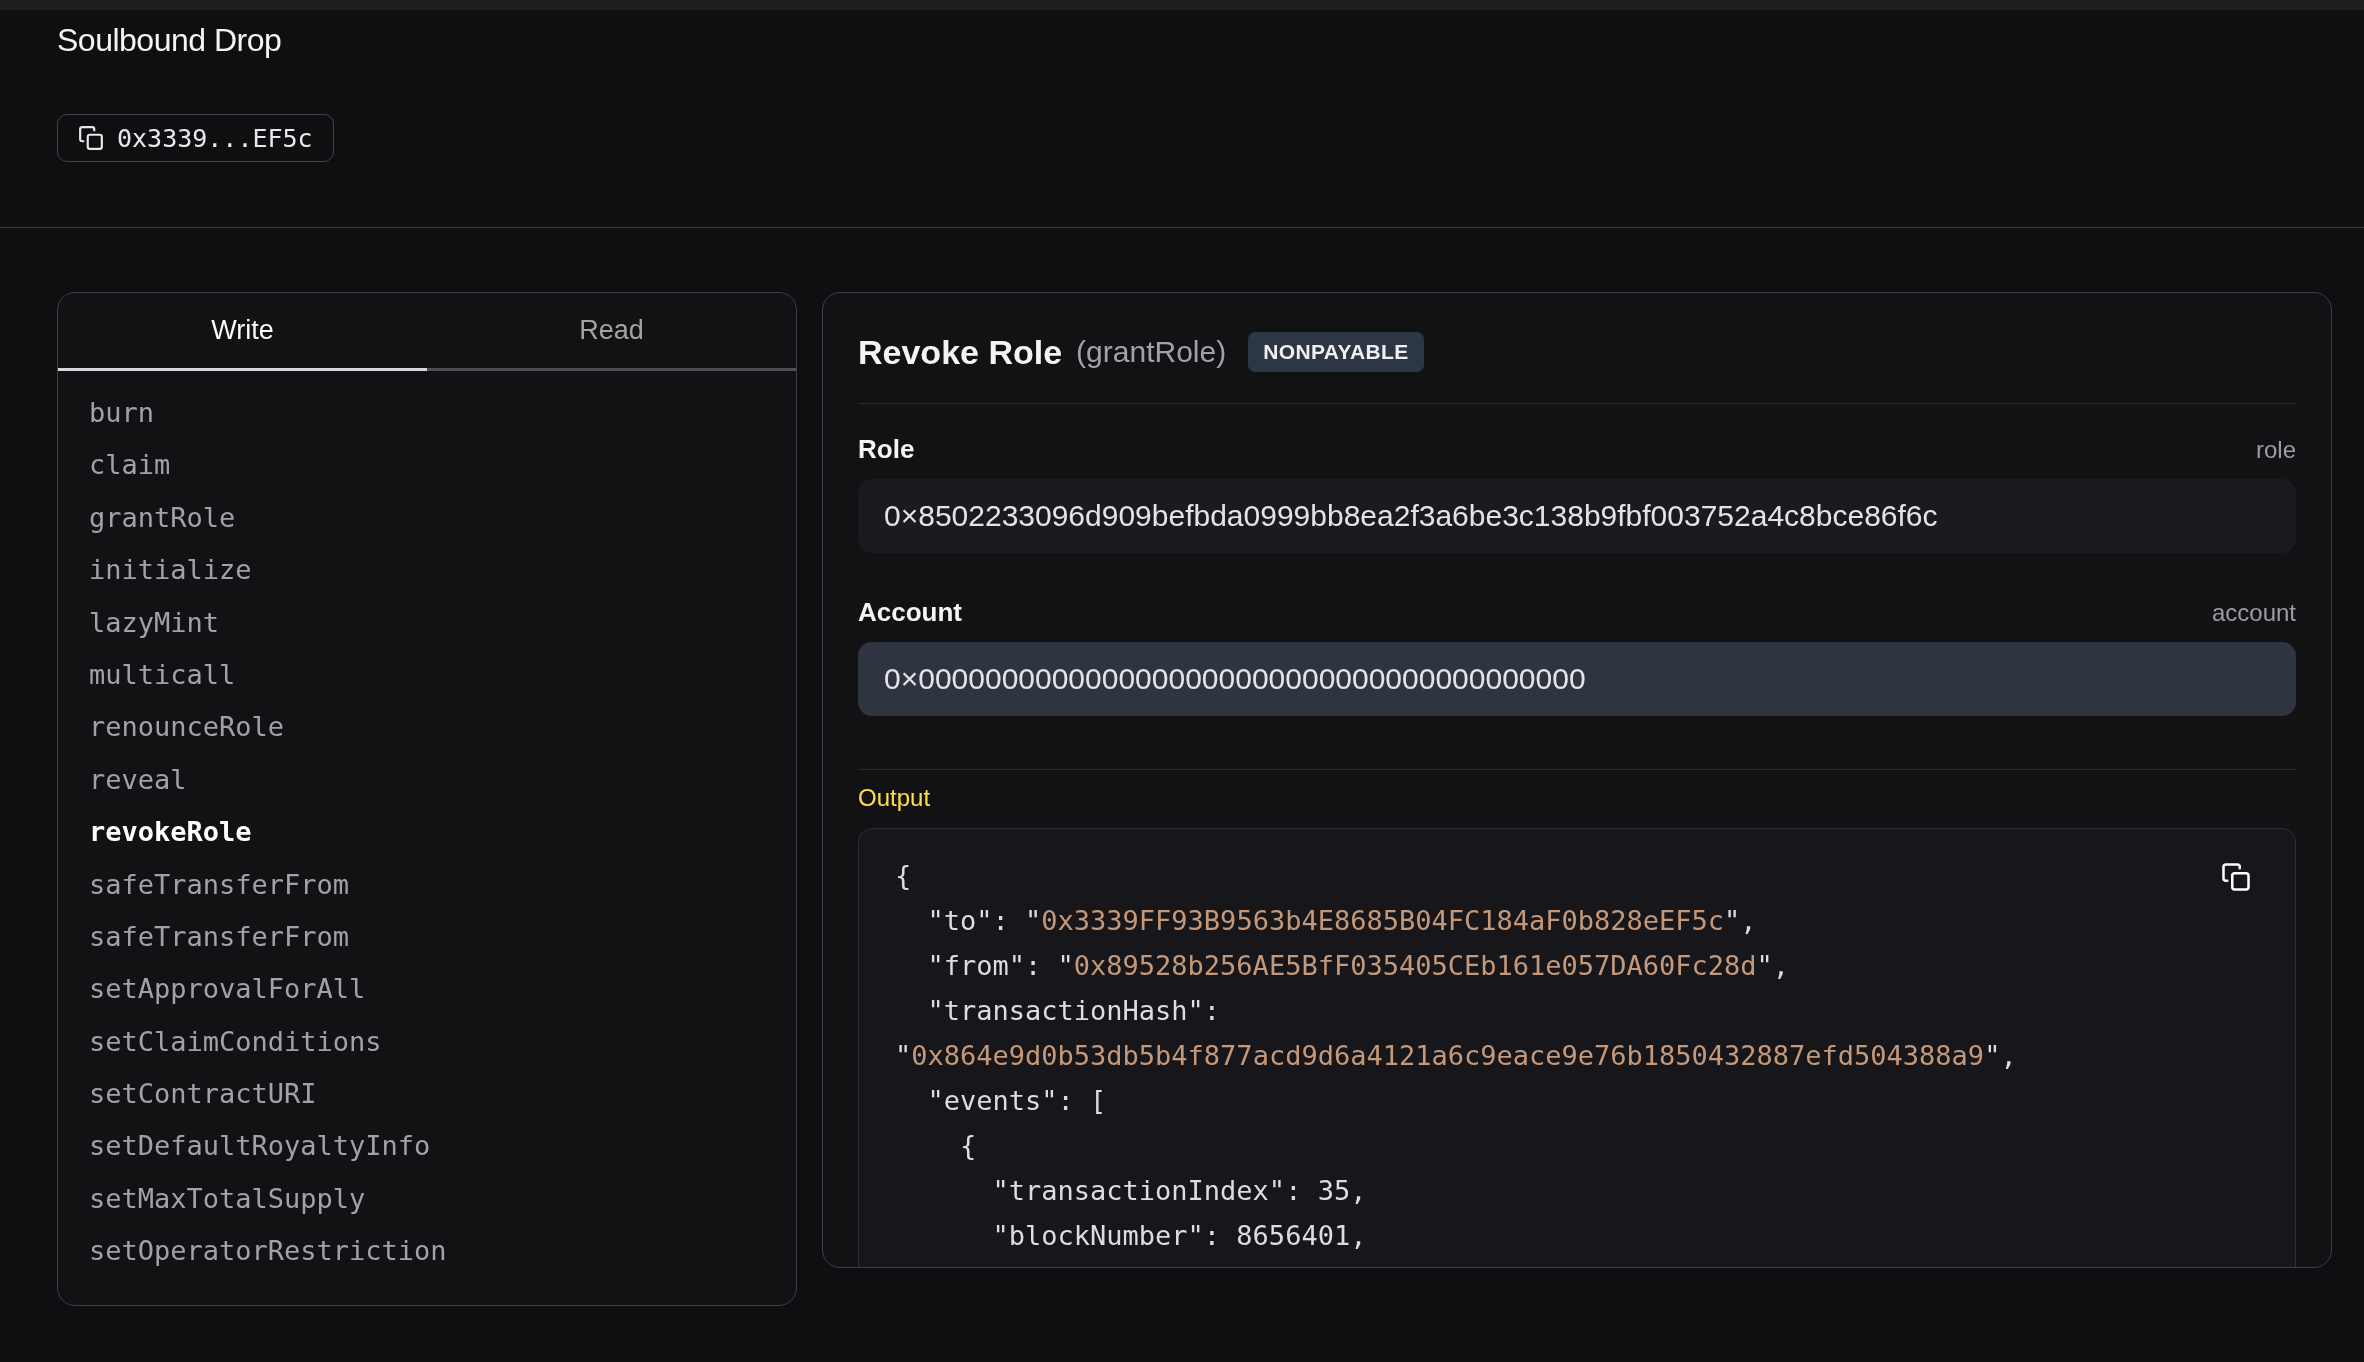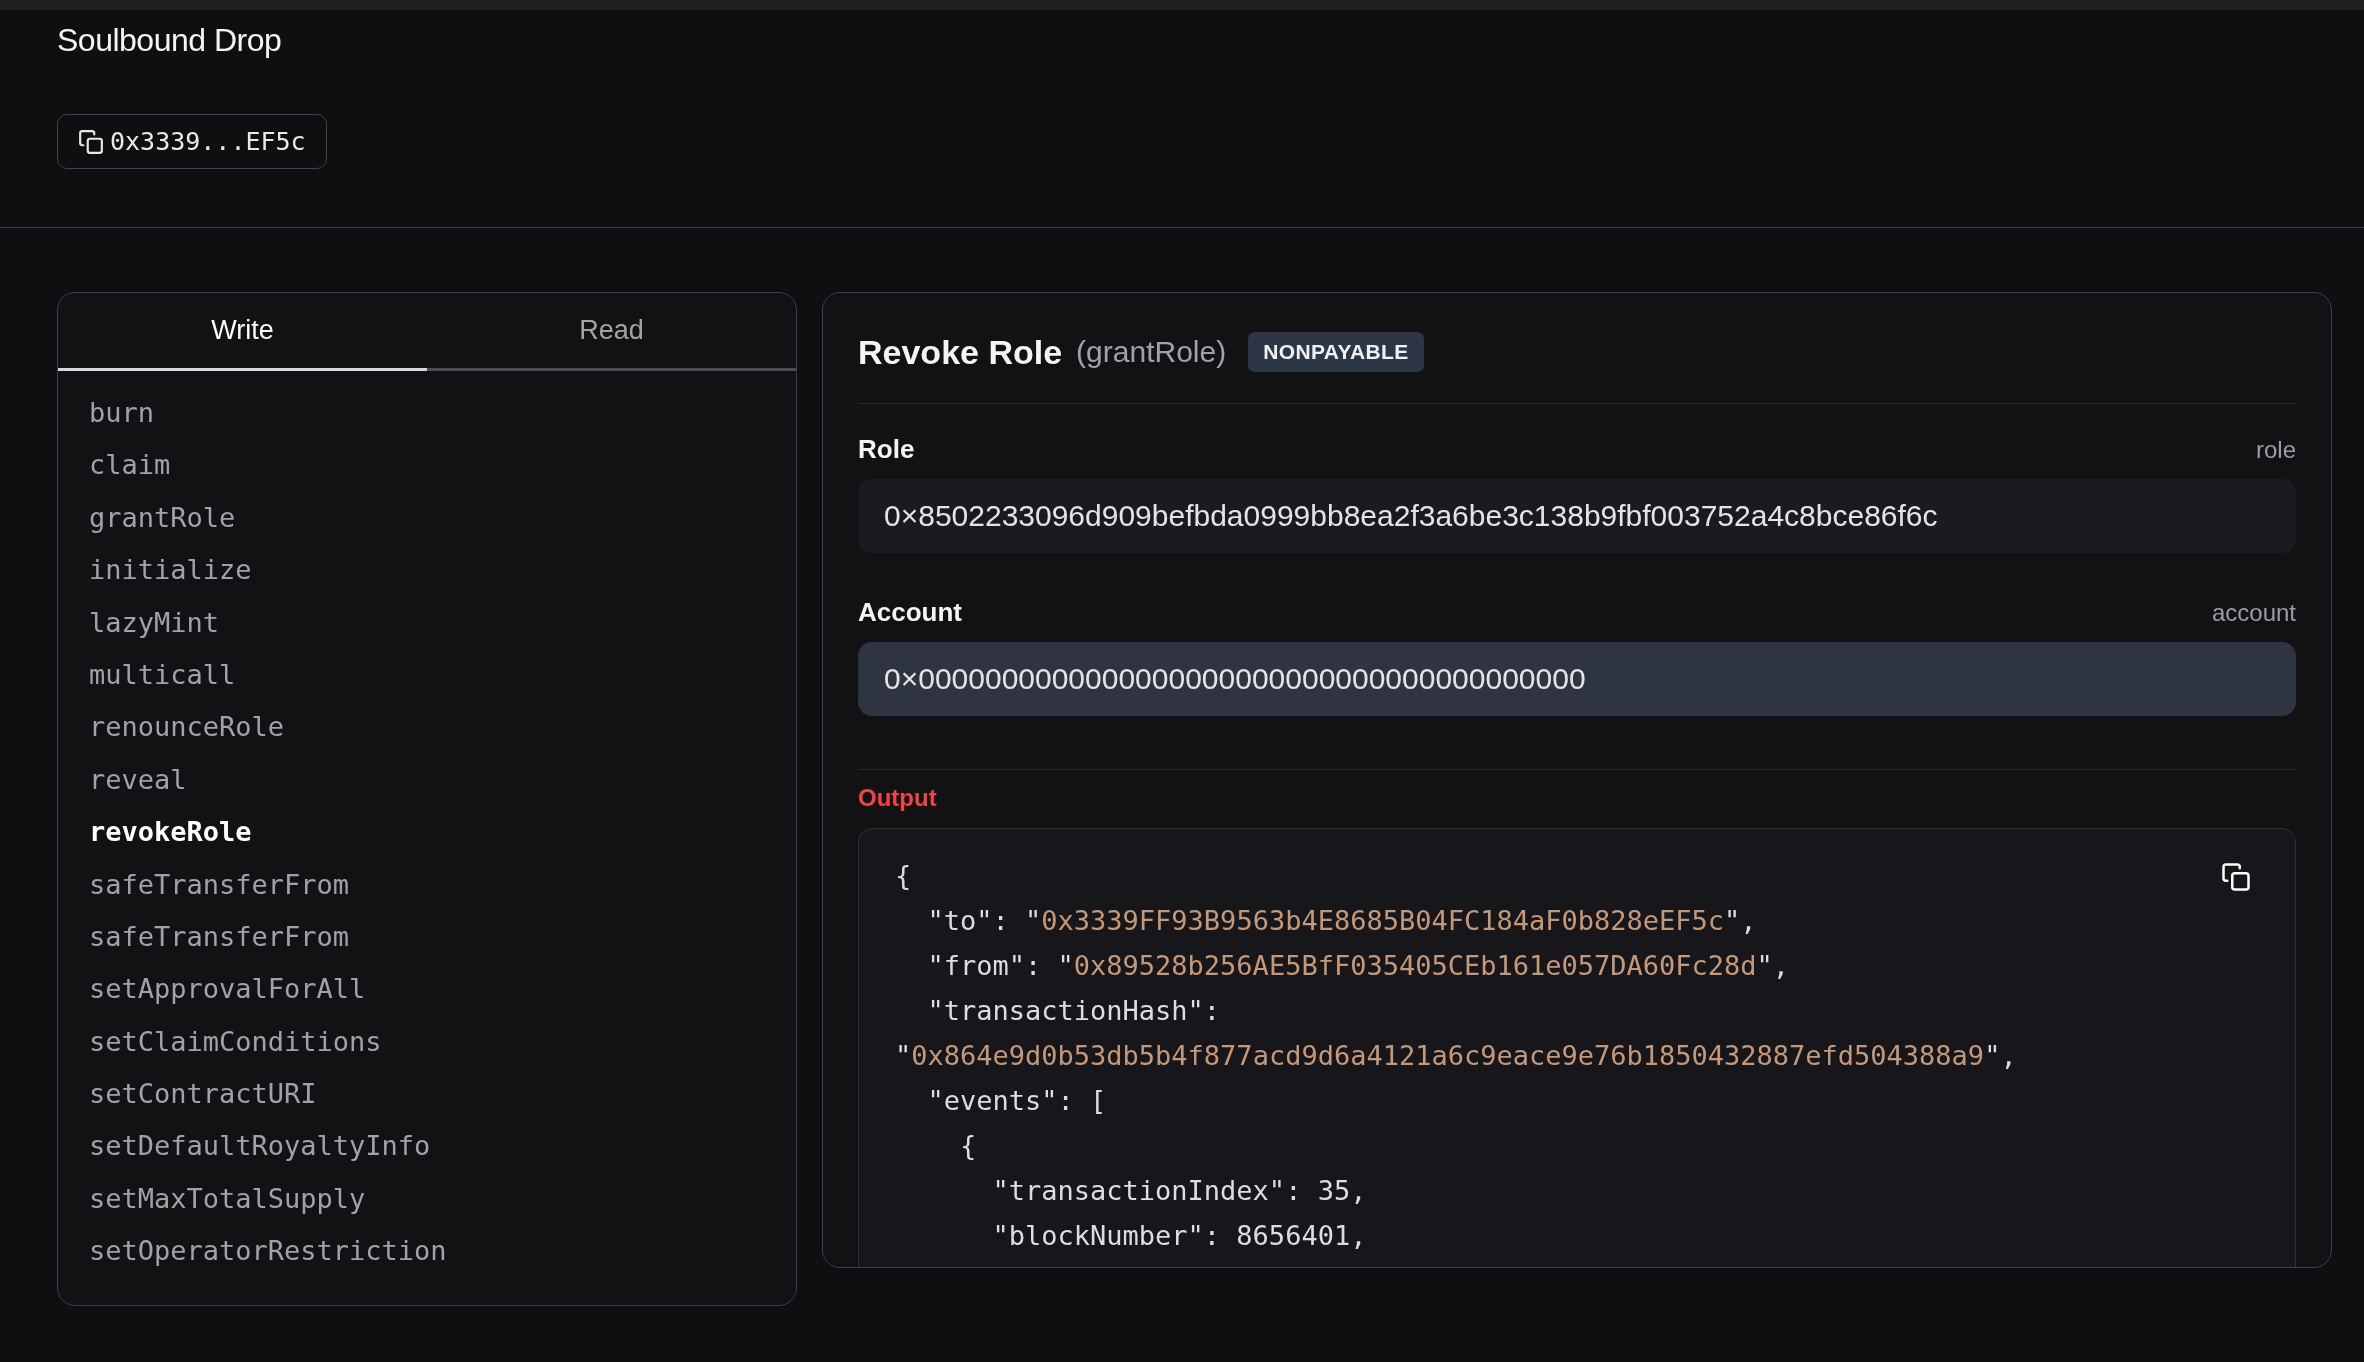--- a/index.html
+++ b/index.html
@@ -4,22 +4,22 @@
 <style>
   html,body{margin:0;padding:0}
   body{
     width:2364px;height:1362px;position:relative;overflow:hidden;
     background:#0f0f11;color:#f4f4f5;
     font-family:"Liberation Sans",sans-serif;
   }
   .topstrip{position:absolute;top:0;left:0;right:0;height:10px;background:#1e1e21}
   .page-title{position:absolute;left:57px;top:22px;margin:0;font-size:32px;font-weight:400;letter-spacing:-0.5px;color:#f4f4f6}
   .addr-btn{
-    position:absolute;left:57px;top:114px;height:55px;
-    display:inline-flex;align-items:center;gap:6px;padding:0 20px;
+    position:absolute;left:57px;top:114px;height:48px;
+    display:inline-flex;align-items:center;gap:13px;padding:0 20px;
     background:transparent;border:1px solid #3f434c;border-radius:10px;
     color:#e8e8ec;font-family:"DejaVu Sans Mono",monospace;font-size:25px;cursor:pointer
   }
   .addr-btn svg{display:block}
   .page-divider{position:absolute;top:227px;left:0;width:100%;height:0;border-top:1px solid #383e49}
 
   .card{position:absolute;top:292px;background:#121215;border:1px solid #3a404c;border-radius:18px;overflow:hidden;box-sizing:border-box}
   .card-left{left:57px;width:740px;height:1014px}
   .card-right{left:822px;width:1510px;height:976px;padding:0 35px}
 
@@ -48,21 +48,21 @@
   .field-head.second{margin-top:44px}
   .field-label{font-size:26px;font-weight:700;color:#f4f4f6}
   .field-hint{font-size:24px;color:#9c9ca4}
   .text-input{
     display:block;margin-top:14px;width:100%;height:74px;box-sizing:border-box;
     border:none;border-radius:14px;background:#1b1b1f;color:#e4e4e8;
     font-size:30px;font-family:"Liberation Sans",sans-serif;padding:0 26px;outline:none
   }
   .text-input.alt{background:var(--account-input-bg,#2e3541)}
 
-  .output-label{margin-top:14px;font-size:24px;font-weight:700;color:#ef4444}
+  .output-label{margin-top:14px;font-size:24px;font-weight:400;color:#fde047}
   .codeblock{
     position:relative;margin-top:16px;height:560px;box-sizing:border-box;
     background:#17171b;border:1px solid #2d3039;border-radius:14px;padding:24px 36px
   }
   .code-line{font-family:"DejaVu Sans Mono",monospace;font-size:27px;line-height:45px;
     color:#dcdce1;white-space:pre}
   .code-line .s{color:var(--accent-string,#c49878)}
   .code-line .p{color:#dcdce1}
   .copy-btn{position:absolute;top:30px;right:38px;width:36px;height:36px;
     background:none;border:none;color:#fff;cursor:pointer;padding:0}

